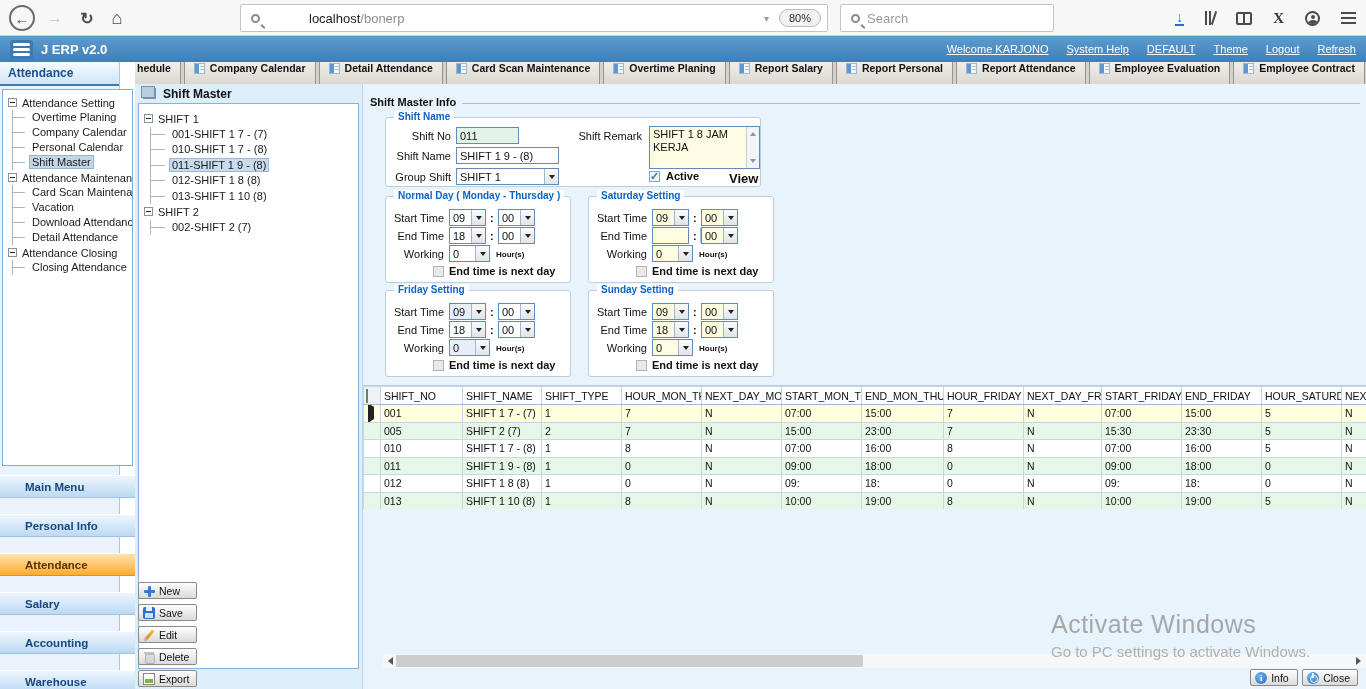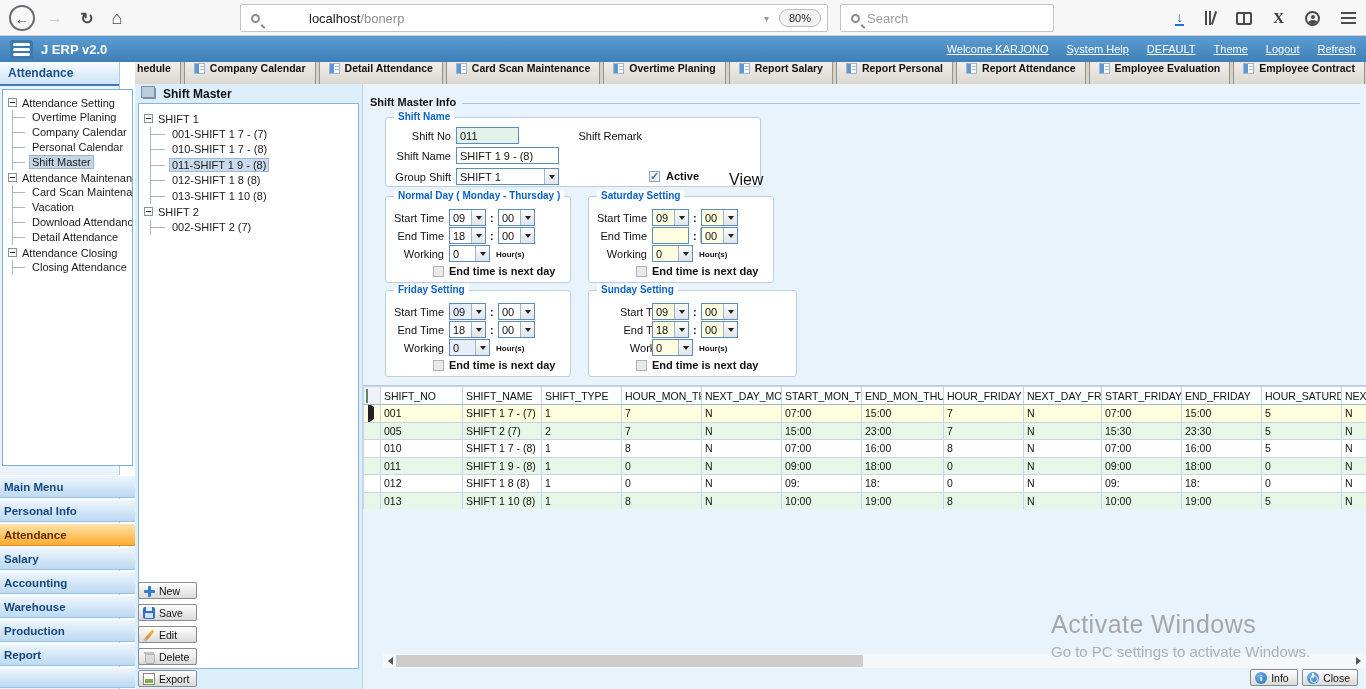--- a/index.html
+++ b/index.html
@@ -57,21 +57,21 @@
   .side-treebox { position:absolute; left:2px; top:27px; width:131px; height:377px; background:#fff; border:1px solid #7fafd6; overflow:hidden; padding-top:5px; }
   .tree-parent { display:flex; align-items:center; gap:5px; height:15px; padding-left:5px; font-size:11px; color:#1a1a1a; cursor:pointer; white-space:nowrap; }
   .expander { width:9px; height:9px; border:1px solid #87919b; background:#fff; position:relative; flex:none; }
   .expander::after { content:""; position:absolute; left:1px; top:3px; width:5px; height:1px; background:#222; }
   .tree-kids { margin-left:9px; border-left:1px solid #aab6c2; }
   .tree-child { position:relative; height:15px; line-height:15px; padding-left:17px; font-size:11px; color:#1a1a1a; cursor:pointer; white-space:nowrap; }
   .tree-child::before { content:""; position:absolute; left:0; top:7px; width:12px; height:1px; background:#aab6c2; }
   .tree-child .lbl { padding:0 2px; }
   .tree-child.selected .lbl { background:#c4d5e6; outline:1px solid #9cb4cc; }
   .side-menu { position:absolute; left:0; top:413px; width:135px; }
-  .menu-item { height:23px; margin-bottom:1px; background:linear-gradient(#eef6fe,#bcd9f2); border-top:1px solid #fff; border-bottom:1px solid #9fc2e0; line-height:22px; padding-left:4px; font-size:11.5px; font-weight:bold; color:#17477e; cursor:pointer; }
+  .menu-item { height:23px; margin-bottom:16px; background:linear-gradient(#eef6fe,#bcd9f2); border-top:1px solid #fff; border-bottom:1px solid #9fc2e0; line-height:22px; padding-left:25px; font-size:11.5px; font-weight:bold; color:#17477e; cursor:pointer; }
   .menu-item.active { background:linear-gradient(#ffe3ad,#ffab2e); border-bottom:1px solid #d98f2b; color:#5a3100; }
 
   
   .midpanel { position:absolute; left:135px; top:84px; width:228px; height:605px; background:#ddeefb; border-right:1px solid #bcd6ec; }
   .mid-title { height:19px; display:flex; align-items:center; gap:7px; padding-left:8px; font-size:12px; font-weight:bold; color:#101010; }
   .win-icon { width:13px; height:11px; border:1px solid #7d92a8; background:#dfe9f2; position:relative; flex:none; }
   .win-icon::before { content:""; position:absolute; left:-3px; top:-3px; width:12px; height:10px; border:1px solid #7d92a8; background:#b8cede; }
   .mid-treebox { position:absolute; left:3px; top:19px; width:221px; height:566px; background:#fff; border:1px solid #86b3da; overflow:hidden; padding-top:7px; }
   .mid-treebox .tree-parent { height:15.5px; font-size:11px; }
   .mid-treebox .tree-kids { margin-left:11px; }
@@ -120,21 +120,21 @@
   .remark .rail { position:absolute; right:0; top:0; bottom:0; width:13px; border-left:1px solid #c3cdd8; background:#f2f4f6; display:flex; flex-direction:column; justify-content:space-between; align-items:center; padding:2px 0; }
   .remark .rail i { width:0; height:0; border:3.5px solid transparent; display:block; }
   .remark .rail i.up { border-bottom:4.5px solid #8a99a8; }
   .remark .rail i.dn { border-top:4.5px solid #8a99a8; }
   .chk { width:11px; height:11px; border:1px solid #8aa4bd; background:#fff; display:inline-block; position:relative; flex:none; }
   .chk.checked { background:#eef3f8; }
   .chk.checked::after { content:"✓"; position:absolute; left:0px; top:-2px; font-size:11px; font-weight:bold; color:#54718e; }
   .chk.dim { background:#e9e9e9; border-color:#b3b3b3; }
   .chkrow { position:absolute; display:flex; align-items:center; gap:5px; font-size:11px; font-weight:bold; color:#111; }
   .active-row { position:absolute; display:flex; align-items:center; gap:6px; font-size:11px; font-weight:bold; color:#111; }
-  .view-lbl { position:absolute; font-size:16px; font-weight:normal; color:#111; cursor:pointer; }
+  .view-lbl { position:absolute; font-size:13px; font-weight:bold; color:#111; cursor:pointer; }
   .timesep { position:absolute; font-size:11px; font-weight:bold; color:#111; }
   .hours-lbl { position:absolute; font-size:8px; font-weight:bold; color:#111; }
 
   
   .gridwrap { position:absolute; left:0; top:301px; width:1003px; height:124px; overflow:hidden; background:#fff; border-top:1px solid #b9cbdc; }
   table.grid { border-collapse:collapse; table-layout:fixed; width:1038px; }
   .grid th, .grid td { border:1px solid #c6d6e4; font-size:10.5px; padding:0 3px; height:17.5px; white-space:nowrap; overflow:hidden; text-align:left; font-weight:normal; color:#111; }
   .grid th { background:#fcfdfe; height:18px; border-bottom:1px solid #9fb8cd; }
   .grid tr.current td { background:#ffffdf; }
   .grid tr.alt td { background:#e6f7e8; }
@@ -377,20 +377,27 @@
       <span class="flabel" style="right:309px; top:12px;">Shift No</span>
       <div class="tinput mint" style="left:70px; top:9px; width:63px;">011</div>
       <span class="flabel" style="right:309px; top:32px;">Shift Name</span>
       <div class="tinput" style="left:70px; top:29px; width:103px;">SHIFT 1 9 - (8)</div>
       <span class="flabel" style="right:309px; top:53px;">Group Shift</span>
       <div class="sel" style="left:70px; top:50px; width:103px;">
         <span class="val">SHIFT 1</span>
           <span class="dbtn"></span>
       </div>
       <span class="flabel" style="right:118px; top:12px;">Shift Remark</span>
+      <div class="remark" style="left:263px; top:8px; width:111px; height:43px;">
+        <span style="display:block; width:88px;">SHIFT 1 8 JAM KERJA</span>
+        <span class="rail">
+            <i class="up"></i>
+            <i class="dn"></i>
+          </span>
+      </div>
       <span class="active-row" style="left:263px; top:52px;">
         <span class="chk checked"></span>
         <span>Active</span>
       </span>
       <span class="view-lbl" style="left:343px; top:53px;">View</span>
     </div>
 
     <div id="day-grid">
         <div class="fieldset" style="left:22px; top:112px; width:186px; height:87px;">
     <span class="legend">Normal Day ( Monday - Thursday )</span>
@@ -484,21 +491,21 @@
     <div class="sel bluish" style="left:63px; top:48px; width:41px;">
             <span class="val">0</span>
             <span class="dbtn"></span>
           </div>
     <span class="hours-lbl" style="left:110px; top:53px;">Hour(s)</span>
     <span class="chkrow" style="left:47px; top:68px;">
       <span class="chk dim"></span>
       <span>End time is next day</span>
     </span>
   </div>
-        <div class="fieldset" style="left:225px; top:206px; width:209px; height:87px;">
+        <div class="fieldset" style="left:225px; top:206px; width:186px; height:87px;">
     <span class="legend">Sunday Setting</span>
     <span class="flabel" style="right:126px; top:15px;">Start Time</span>
     <div class="sel tint" style="left:63px; top:12px; width:37px;">
             <span class="val">09</span>
             <span class="dbtn"></span>
           </div>
     <span class="timesep" style="left:104px; top:15px;">:</span>
     <div class="sel tint" style="left:112px; top:12px; width:37px;">
             <span class="val">00</span>
             <span class="dbtn"></span>

